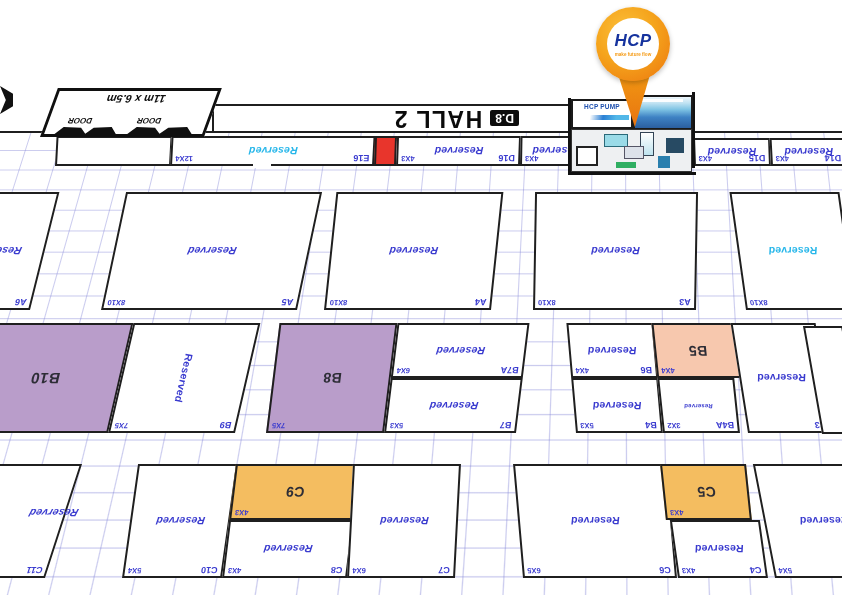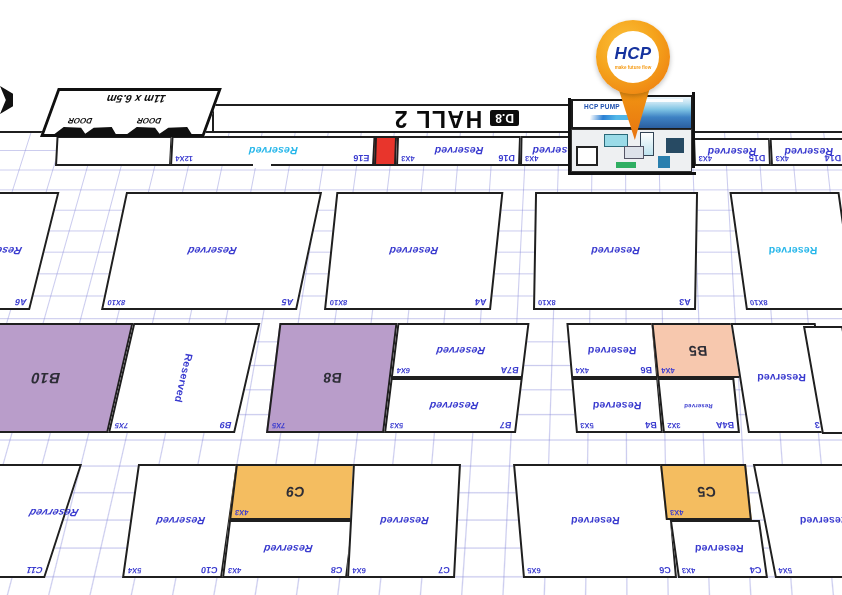--- a/index.html
+++ b/index.html
@@ -63,21 +63,21 @@
   .r-floor{left:3px;top:39px;width:121px;height:43px;background:#eef0f2;border:1px solid #333;}
   .r-tank{left:36px;top:44px;width:24px;height:13px;background:#9adbe8;border:1px solid #2a6a7a;}
   .r-desk{left:8px;top:56px;width:22px;height:20px;background:#fff;border:2px solid #222;}
   .r-tower{left:72px;top:42px;width:14px;height:24px;background:linear-gradient(#fff,#bee3ef);border:1px solid #334455;}
   .r-dark{left:98px;top:48px;width:18px;height:15px;background:#274a63;}
   .r-green{left:48px;top:72px;width:20px;height:6px;background:#2fae62;}
   .r-counter{left:56px;top:56px;width:20px;height:13px;background:#dde2ea;border:1px solid #556;}
   .r-blue{left:90px;top:66px;width:12px;height:12px;background:#2a7fae;}
   .r-base{left:0;top:82px;width:128px;height:3px;background:#111;}
   
-  #pin{position:absolute;left:596px;top:20px;width:76px;height:146px;z-index:6;cursor:pointer;text-decoration:underline;}
+  #pin{position:absolute;left:596px;top:7px;width:76px;height:146px;z-index:6;cursor:pointer;text-decoration:underline;}
   #pin-tail{position:absolute;left:17px;top:62px;width:42px;height:58px;
             background:linear-gradient(180deg,#f29a12,#e87410);
             clip-path:polygon(8% 0,92% 0,52% 100%);}
   #pin-head{position:absolute;left:0;top:0;width:74px;height:74px;border-radius:50%;
             background:radial-gradient(circle at 38% 32%,#fbbf3a 0%,#f5a41c 45%,#ef8613 80%,#ea7a12 100%);
             box-shadow:0 2px 5px rgba(0,0,0,.25);}
   #pin-circle{position:absolute;left:11px;top:11px;width:52px;height:52px;border-radius:50%;
               background:#fff;display:flex;flex-direction:column;align-items:center;justify-content:center;}
   #pin-brand{font:italic 900 17px "Liberation Sans",sans-serif;color:#16339e;letter-spacing:.3px;}
   #pin-tag{font:700 4.6px "Liberation Sans",sans-serif;color:#f59b16;margin-top:1px;white-space:nowrap;}

